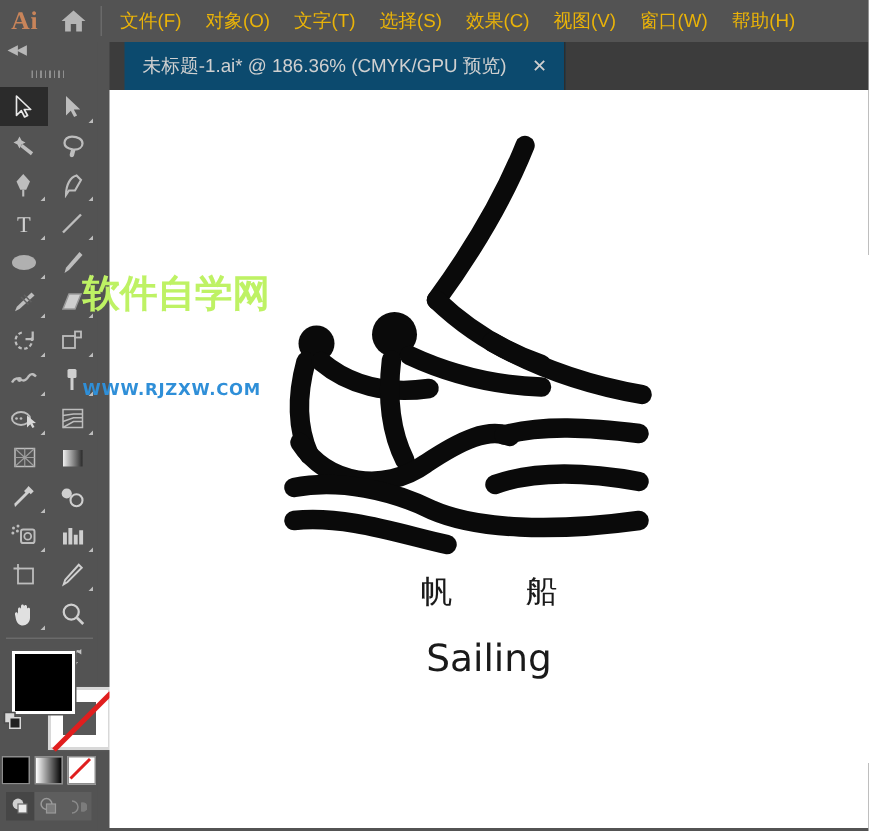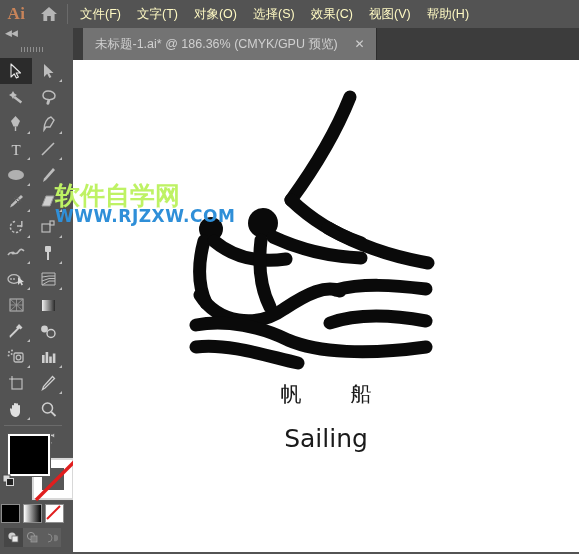--- a/index.html
+++ b/index.html
@@ -21,31 +21,31 @@
     color:#c8845a;font-size:17px;font-weight:bold;letter-spacing:.5px;
     font-family:"Liberation Serif","DejaVu Serif",serif;
   }
   .home-btn{
     width:32px;height:28px;display:flex;align-items:center;justify-content:center;
   }
   .home-btn svg{display:block;}
   .menu-sep{width:1px;height:20px;background:#6a6a6a;margin:0 4px 0 2px;}
   .menu-items{display:flex;align-items:center;gap:0px;}
   .menu-item{
-    color:#fef9c3;font-size:12.5px;padding:4px 8px;white-space:nowrap;cursor:default;
+    color:#eab308;font-size:12.5px;padding:4px 8px;white-space:nowrap;cursor:default;
   }
 
   
   .tabbar{
     position:absolute;left:73px;top:28px;width:506px;height:32px;
     background:#3c3c3c;
   }
   .doc-tab{
     position:absolute;left:10px;top:0;height:32px;
-    background:#737373;
+    background:#0c4a6e;
     display:flex;align-items:center;padding:0 8px 0 12px;
     border-right:1px solid #2d2d2d;
   }
   .doc-tab-title{color:#d0d0d0;font-size:12.5px;white-space:nowrap;}
   .doc-tab-close{
     color:#cfcfcf;font-size:12px;margin-left:14px;padding:0 3px;
     font-family:"DejaVu Sans",sans-serif;line-height:1;
   }
 
   
@@ -133,44 +133,46 @@
 
   
   .watermark{
     position:absolute;left:55px;top:182px;width:150px;height:48px;pointer-events:none;
   }
   .wm-cn{
     color:#bef264;font-size:25px;font-weight:bold;line-height:27px;
     font-family:"DejaVu Sans","Liberation Sans",sans-serif;
   }
   .wm-en{
-    color:#2f8fd8;font-size:17px;font-weight:bold;letter-spacing:.5px;line-height:14px;
+    color:#2f8fd8;font-size:11px;font-weight:bold;letter-spacing:.5px;line-height:14px;
     font-family:"DejaVu Sans","Liberation Sans",sans-serif;
+    margin-top:44px;
   }
 </style>
 </head>
 <body>
 
 <div class="app">
 
   <div class="menubar">
     <div class="ai-logo">Ai</div>
     <div class="home-btn">
       <svg width="20" height="18" viewBox="0 0 20 18" aria-hidden="true">
         <path d="M10 2 L18 9 L15.6 9 L15.6 16 L11.8 16 L11.8 11 L8.2 11 L8.2 16 L4.4 16 L4.4 9 L2 9 Z" fill="#b5b5b5"></path>
       </svg>
     </div>
     <div class="menu-sep"></div>
     <div class="menu-items">
       <div class="menu-item">文件(F)</div>
+      <div class="menu-item">对象(O)</div>
       <div class="menu-item">文字(T)</div>
-      <div class="menu-item">对象(O)</div>
       <div class="menu-item">选择(S)</div>
       <div class="menu-item">效果(C)</div>
       <div class="menu-item">视图(V)</div>
+      <div class="menu-item">窗口(W)</div>
       <div class="menu-item">帮助(H)</div>
     </div>
   </div>
 
   <div class="tabbar">
     <div class="doc-tab">
       <span class="doc-tab-title">未标题-1.ai* @ 186.36% (CMYK/GPU 预览)</span>
       <span class="doc-tab-close">✕</span>
     </div>
   </div>

